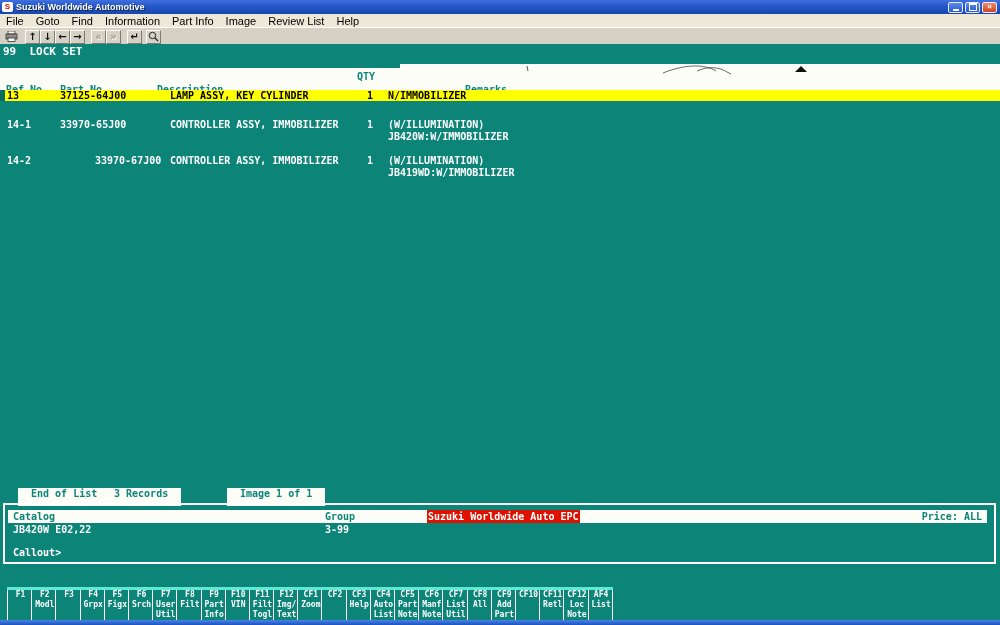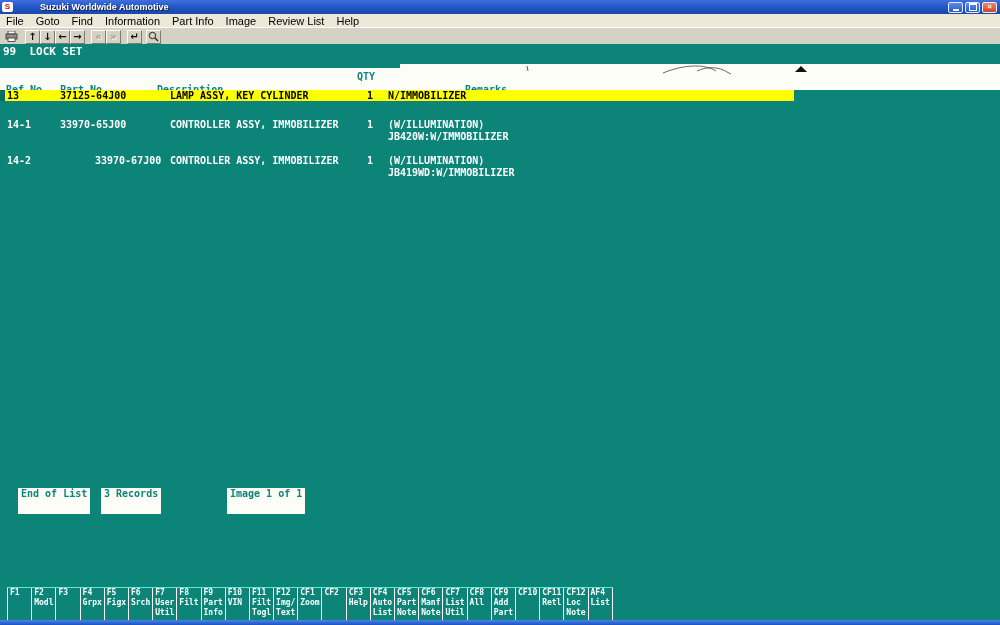--- a/index.html
+++ b/index.html
@@ -5,21 +5,21 @@
   html,body{margin:0;padding:0;background:#555;}
   .app{position:relative;width:1000px;height:625px;overflow:hidden;background:#0c8578;
        font-family:"DejaVu Sans Mono",monospace;}
   
   .titlebar{position:absolute;left:0;top:0;width:1000px;height:14px;
     background:linear-gradient(180deg,#4070de 0%,#2457c9 45%,#1a47ae 100%);
     display:flex;align-items:center;}
   .app-icon{width:11px;height:10px;margin:1px 3px 1px 2px;background:#fff;border-radius:2px;
     display:flex;align-items:center;justify-content:center;
     font:bold 8px/8px "Liberation Sans",sans-serif;color:#cc1111;}
-  .title-text{color:#fff;font:bold 9px "Liberation Sans",sans-serif;text-shadow:1px 1px 1px #123;margin-left:24px;}
+  .title-text{color:#fff;font:bold 9px "Liberation Sans",sans-serif;text-shadow:1px 1px 1px #123;}
   .win-btns{margin-left:auto;display:flex;gap:2px;padding-right:3px;}
   .wb{width:15px;height:11px;border:1px solid #e8eefc;border-radius:2px;box-sizing:border-box;
       display:flex;align-items:center;justify-content:center;color:#fff;
       font:bold 8px/8px "Liberation Sans",sans-serif;}
   .wb.min,.wb.max{background:linear-gradient(180deg,#5b8bee,#2b58c4);}
   .wb.close{background:linear-gradient(180deg,#ec8a66,#cf4224);}
   .wb.min i{display:block;width:6px;height:2px;background:#fff;margin-top:5px;}
   .wb.max i{display:block;width:6px;height:5px;border:1px solid #fff;border-top-width:2px;}
   
   .menubar{position:absolute;left:0;top:14px;width:1000px;height:13px;background:#ece9d8;
@@ -40,35 +40,35 @@
   .screen{position:absolute;left:0;top:44px;width:1000px;height:576px;background:#0c8578;}
   .scr-title{position:absolute;left:3px;top:1px;color:#fff;font:bold 11px "DejaVu Sans Mono",monospace;white-space:pre;}
   .white-band-right{position:absolute;left:400px;top:20px;width:600px;height:26px;background:#fdfdf8;}
   .white-band{position:absolute;left:0;top:24px;width:1000px;height:22px;background:#fdfdf8;}
   .diag-svg{position:absolute;left:0;top:18px;}
   .t{color:#0c8578;} .wt{color:#fff;}
   .lbl{position:absolute;font:bold 10px/11px "DejaVu Sans Mono",monospace;white-space:pre;}
   
   .c-ref{left:7px;} .c-part{left:60px;} .c-desc{left:170px;} .c-desch{left:157px;}
   .c-qty{left:367px;} .c-rem{left:388px;} .c-remh{left:465px;}
-  .hl-row{position:absolute;left:0;top:46px;width:794px;height:11px;background:#ffff00;}
+  .hl-row{position:absolute;left:0;top:46px;width:1000px;height:11px;background:#ffff00;}
   .hl-row::before{content:"";position:absolute;left:0;top:0;width:5px;height:11px;background:#086b60;}
   .hl-row .lbl{color:#000;top:0;}
   
-  .badge{position:absolute;top:444px;height:26px;background:#fdfdf8;color:#0c8578;
-    font:bold 10px/11px "DejaVu Sans Mono",monospace;padding:0 3px;white-space:pre;}
+  .badge{position:absolute;top:444px;height:18px;background:#fdfdf8;color:#0c8578;
+    font:bold 10px/11px "DejaVu Sans Mono",monospace;padding:0 13px;white-space:pre;}
   
   .panel{position:absolute;left:3px;top:459px;width:989px;height:57px;border:2px solid #fff;}
   .panel-strip{position:absolute;left:3px;top:5px;width:979px;height:13px;background:#fdfdf8;}
   .strip-lbl{position:absolute;top:1px;font:bold 10px/11px "DejaVu Sans Mono",monospace;color:#0c8578;white-space:pre;}
   .banner{position:absolute;left:419px;top:0;height:13px;background:#dd1100;color:#fff;
     font:bold 10px/13px "DejaVu Sans Mono",monospace;padding:0 1px;white-space:pre;}
   .pan-val{position:absolute;font:bold 10px/11px "DejaVu Sans Mono",monospace;color:#fff;white-space:pre;}
   
-  .fkeys{position:absolute;left:7px;top:543px;display:flex;border-top:1px solid #5eead4;}
+  .fkeys{position:absolute;left:7px;top:543px;display:flex;border-top:3px solid #5eead4;text-align:center;}
   .fkey{width:23.2px;height:32px;border-left:1px solid #fff;box-sizing:content-box;
     font:bold 8px/10px "DejaVu Sans Mono",monospace;color:#fff;padding-left:0;}
   .fkey:last-child{border-right:1px solid #fff;}
   .fkey div{padding-left:2px;white-space:pre;}
   .bottom-strip{position:absolute;left:0;top:620px;width:1000px;height:5px;
     background:linear-gradient(180deg,#4a84e8,#1b52c0);}
 </style>
 </head>
 <body>
 
@@ -168,20 +168,31 @@
       <span class="lbl wt c-desc" style="top:111px;">CONTROLLER ASSY, IMMOBILIZER</span>
       <span class="lbl wt c-qty" style="top:111px;">1</span>
       <span class="lbl wt c-rem" style="top:111px;">(W/ILLUMINATION)</span>
       <span class="lbl wt c-rem" style="top:123px;">JB419WD:W/IMMOBILIZER</span>
     </div>
 
     <span class="badge" style="left:18px;">End of List</span>
     <span class="badge" style="left:101px;">3 Records</span>
     <span class="badge" style="left:208px;margin-left:19px;">Image 1 of 1</span>
 
+    <div class="panel">
+      <div class="panel-strip">
+        <span class="strip-lbl" style="left:5px;">Catalog</span>
+        <span class="strip-lbl" style="left:317px;">Group</span>
+        <span class="banner">Suzuki Worldwide Auto EPC</span>
+        <span class="strip-lbl" style="right:5px;">Price: ALL</span>
+      </div>
+      <span class="pan-val" style="left:8px;top:19px;">JB420W E02,22</span>
+      <span class="pan-val" style="left:320px;top:19px;">3-99</span>
+      <span class="pan-val" style="left:8px;top:42px;">Callout&gt;</span>
+    </div>
 
     <div class="fkeys" id="fkeys">
         <div class="fkey">
           <div>F1</div>
         </div>
         <div class="fkey">
           <div>F2</div>
           <div>Modl</div>
         </div>
         <div class="fkey">

